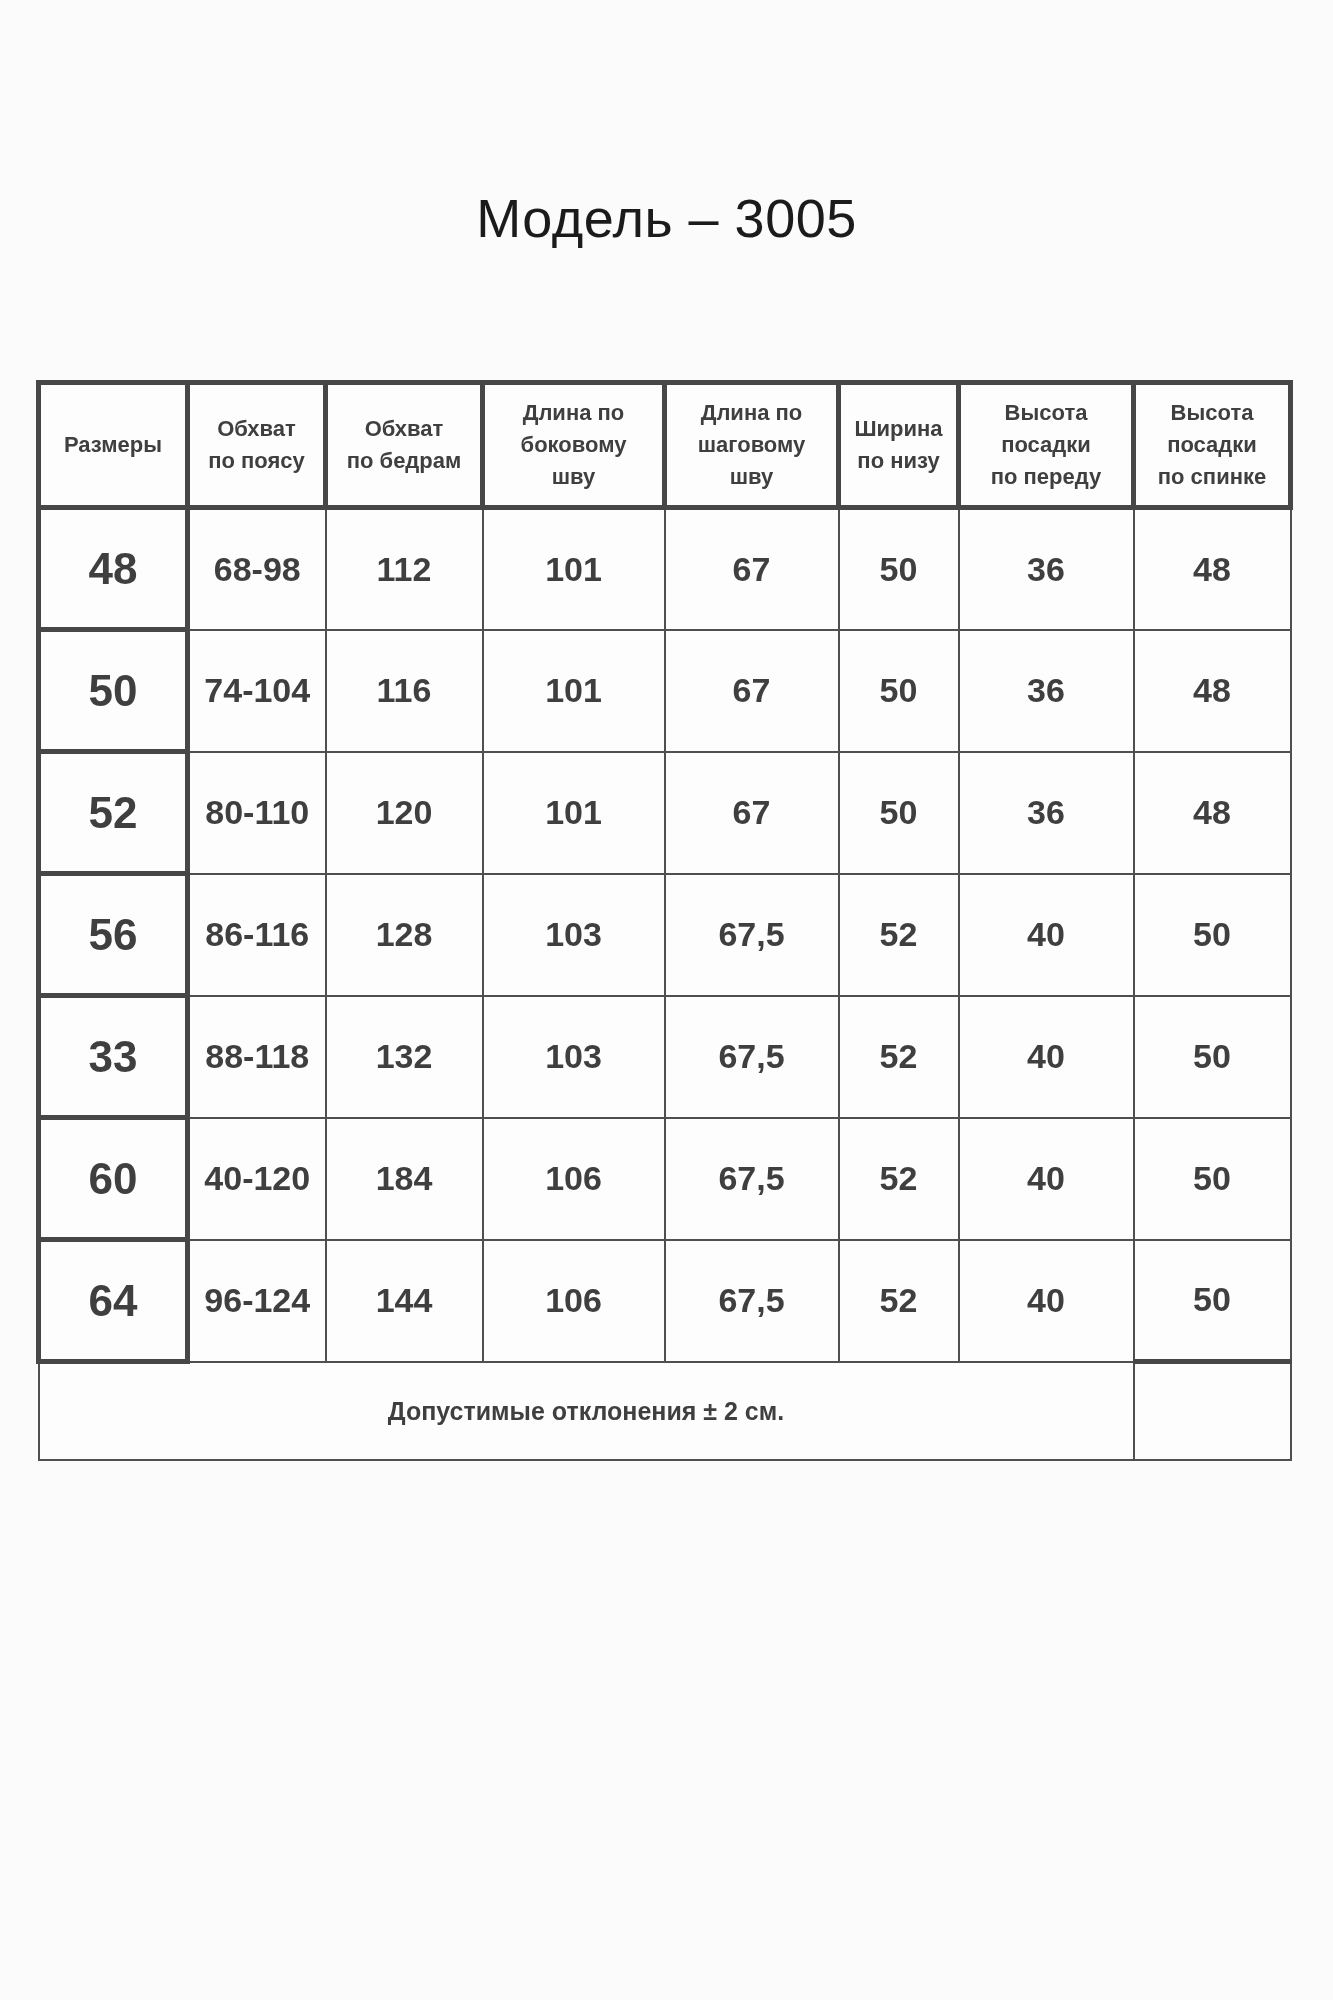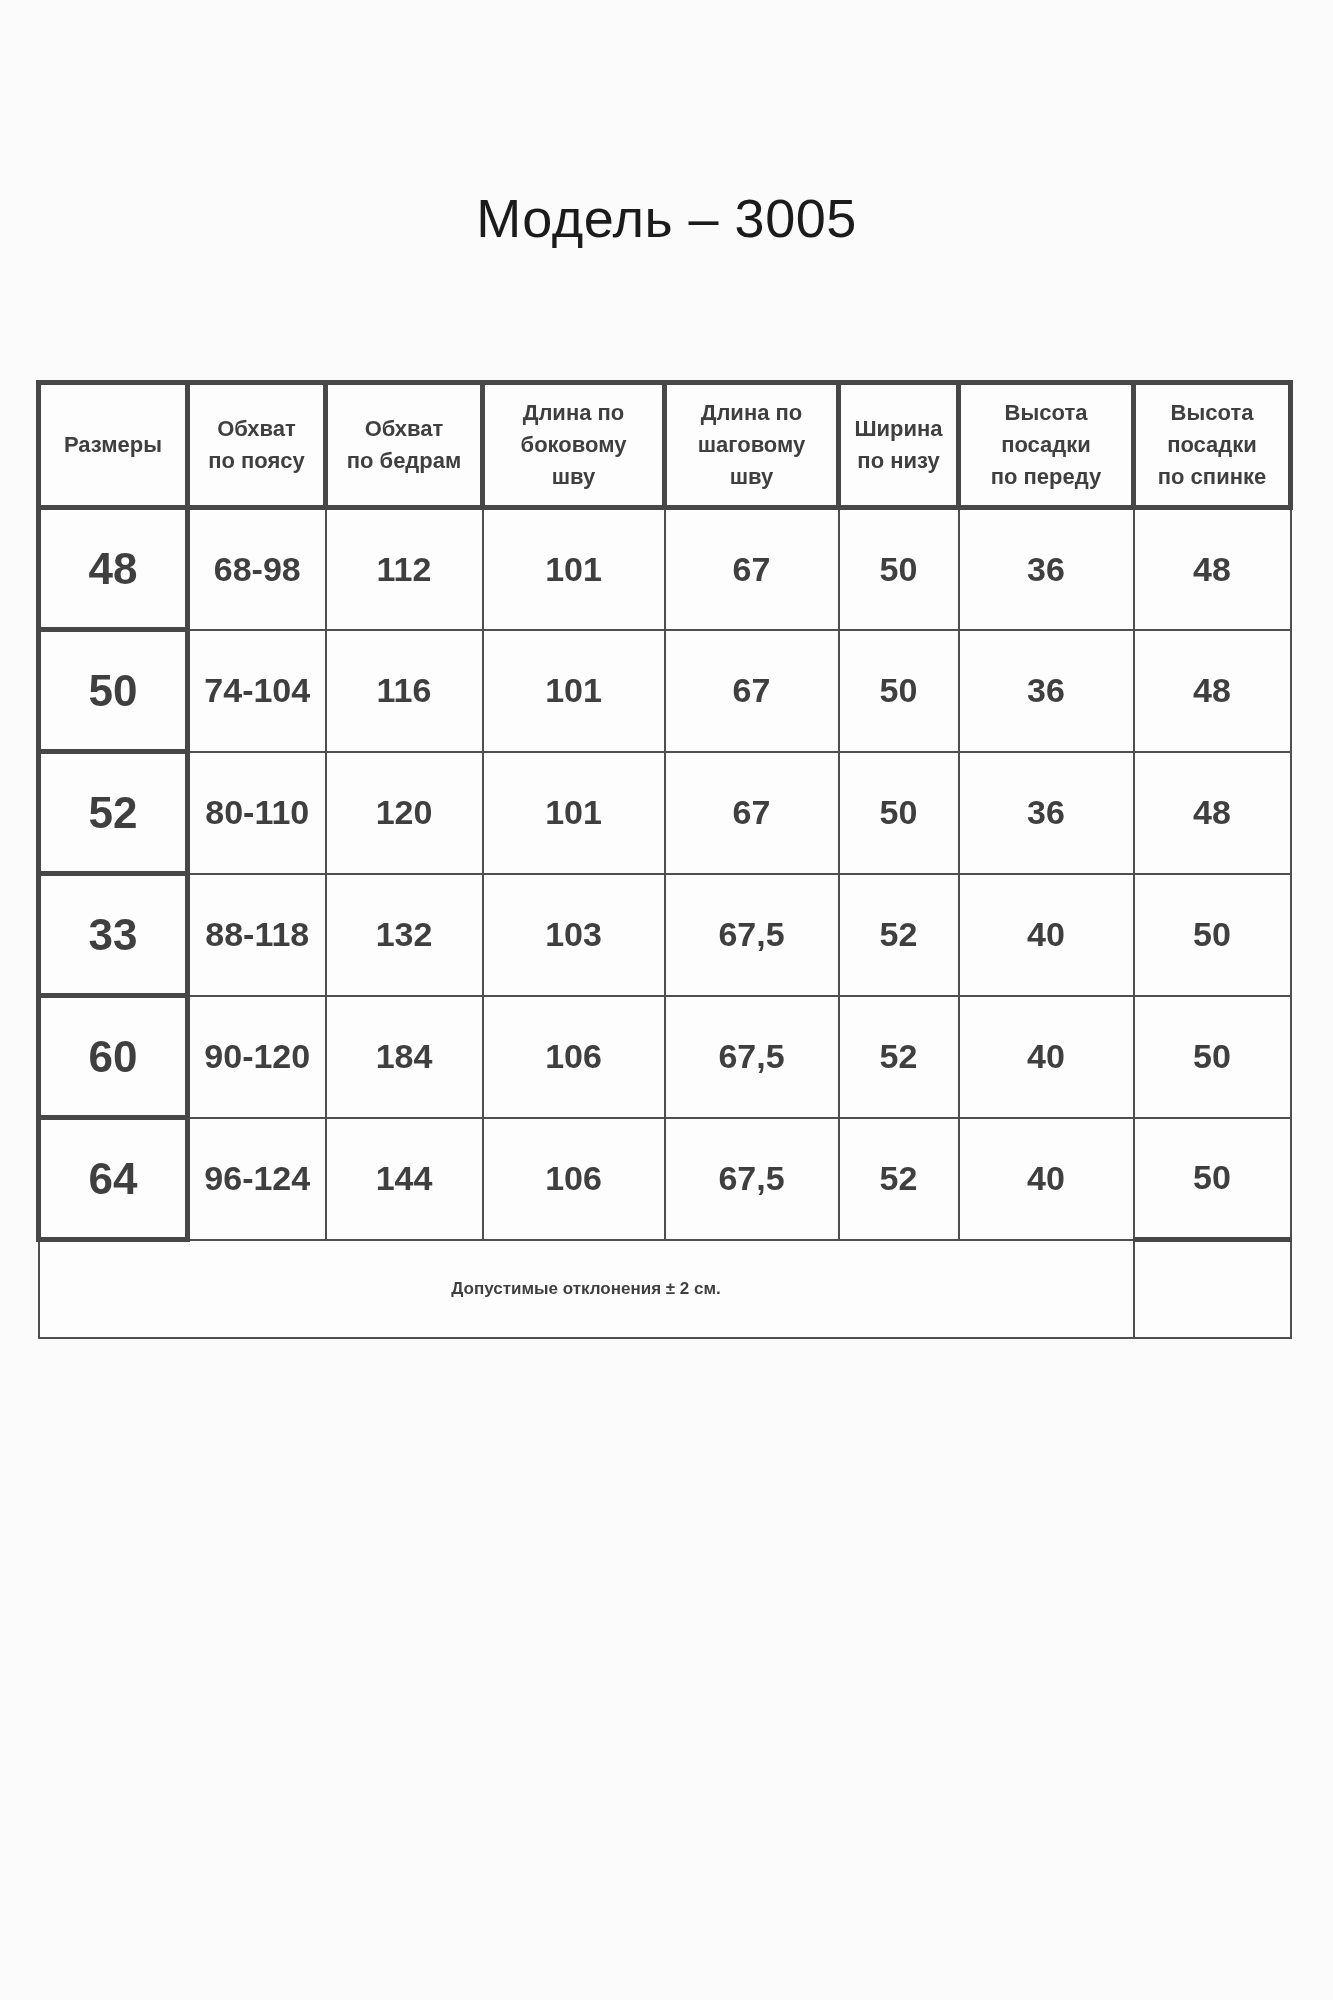--- a/index.html
+++ b/index.html
@@ -64,21 +64,21 @@
     font-size:34px;
     font-weight:700;
   }
   
   #table-body tr:last-child td:last-child{
     border-bottom-width:5px;
     border-bottom-color:var(--border-thick);
   }
   tr.footer-row{height:98px;}
   td.footer-note{
-    font-size:17px;
+    font-size:25px;
     font-weight:700;
   }
 </style>
 </head>
 <body>
 
 <div class="page">
   <h1 class="title">Модель – 3005</h1>
 
   <table class="size-table">
@@ -140,32 +140,42 @@
           <td class="size-cell">52</td>
           <td class="value-cell">80-110</td>
           <td class="value-cell">120</td>
           <td class="value-cell">101</td>
           <td class="value-cell">67</td>
           <td class="value-cell">50</td>
           <td class="value-cell">36</td>
           <td class="value-cell">48</td>
         </tr>
         <tr class="data-row">
+          <td class="size-cell">56</td>
+          <td class="value-cell">86-116</td>
+          <td class="value-cell">128</td>
+          <td class="value-cell">103</td>
+          <td class="value-cell">67,5</td>
+          <td class="value-cell">52</td>
+          <td class="value-cell">40</td>
+          <td class="value-cell">50</td>
+        </tr>
+        <tr class="data-row">
           <td class="size-cell">33</td>
           <td class="value-cell">88-118</td>
           <td class="value-cell">132</td>
           <td class="value-cell">103</td>
           <td class="value-cell">67,5</td>
           <td class="value-cell">52</td>
           <td class="value-cell">40</td>
           <td class="value-cell">50</td>
         </tr>
         <tr class="data-row">
           <td class="size-cell">60</td>
-          <td class="value-cell">90-120</td>
+          <td class="value-cell">40-120</td>
           <td class="value-cell">184</td>
           <td class="value-cell">106</td>
           <td class="value-cell">67,5</td>
           <td class="value-cell">52</td>
           <td class="value-cell">40</td>
           <td class="value-cell">50</td>
         </tr>
         <tr class="data-row">
           <td class="size-cell">64</td>
           <td class="value-cell">96-124</td>

